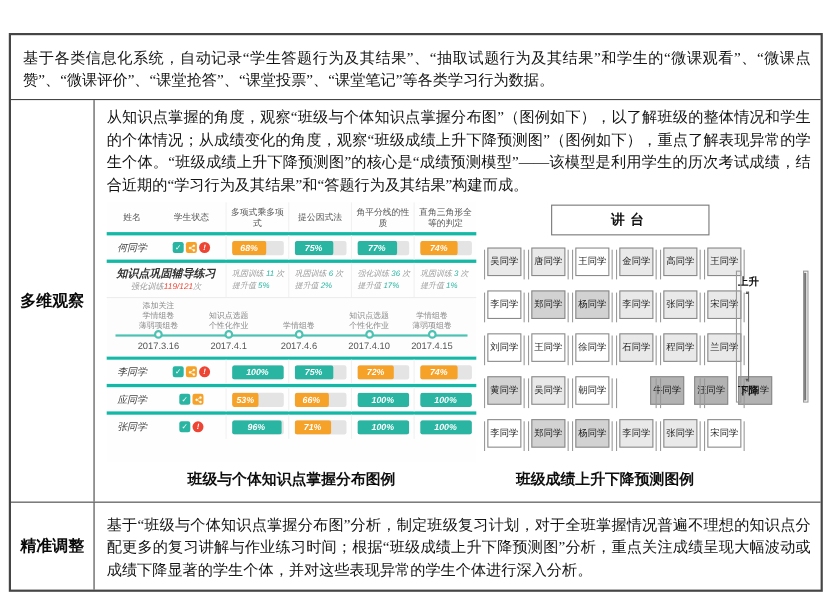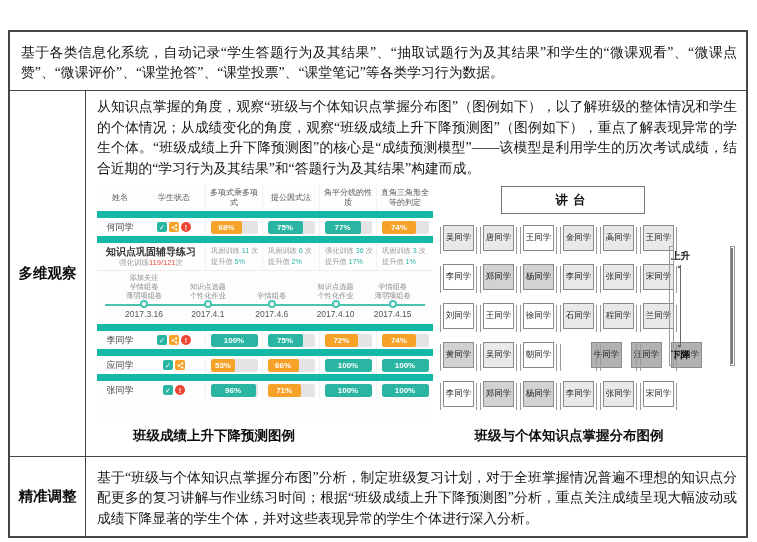--- a/index.html
+++ b/index.html
@@ -28,21 +28,21 @@
   .figures{display:flex; margin-top:5px;}
   .fig-left{width:336px; flex:0 0 336px; font-family:"Liberation Sans","DejaVu Sans",sans-serif; background:#fefefe;}
   .fig-right{flex:1; margin-left:10px; position:relative; font-family:"Liberation Sans","DejaVu Sans",sans-serif;}
   .captions{display:flex; margin-top:7px;}
   .cap{font-weight:bold; font-size:13.5px; color:#0d0d0d; text-align:center;}
   .cap-left{width:336px;}
   .cap-right{flex:1; margin-right:70px;}
 
   
   .mt-row{display:flex; align-items:center;}
-  .mt-sep{border-top:7px solid #14b8a6;}
+  .mt-sep{border-top:3px solid #14b8a6;font-style:italic;}
   .mt-header{height:27px;}
   .mt-header .mc{font-size:8px; color:#555; line-height:9.5px; text-align:center;}
   .mc{display:flex; align-items:center; justify-content:center;}
   .c-name{width:46px; flex:0 0 46px;}
   .c-status{width:62px; flex:0 0 62px;}
   .c-bar{width:57px; flex:0 0 57px; border-left:1px solid #f1f1f1; align-self:stretch;}
   .stu-row{height:25px;}
   .stu-name{font-size:9px; color:#444;}
   .icons{display:flex; gap:2px; align-items:center; justify-content:center;}
   .ic{width:10px; height:10px; border-radius:2px; color:#fff; font-size:7px; font-weight:bold;
@@ -424,22 +424,22 @@
                 <div class="legend-txt">上升</div>
                 <div class="legend-arrow"></div>
                 <div class="legend-txt">下降</div>
               </div>
               <div class="legend-bar"></div>
             </div>
           </div>
         </div>
 
         <div class="captions">
+          <div class="cap cap-left">班级与个体知识点掌握分布图例</div>
           <div class="cap cap-right">班级成绩上升下降预测图例</div>
-          <div class="cap cap-left">班级与个体知识点掌握分布图例</div>
         </div>
       </div>
     </div>
 
     <div class="trow r3">
       <div class="tlabel">精准调整</div>
       <div class="tcontent">
         <p class="cell-text">基于“班级与个体知识点掌握分布图”分析，制定班级复习计划，对于全班掌握情况普遍不理想的知识点分配更多的复习讲解与作业练习时间；根据“班级成绩上升下降预测图”分析，重点关注成绩呈现大幅波动或成绩下降显著的学生个体，并对这些表现异常的学生个体进行深入分析。</p>
       </div>
     </div>

